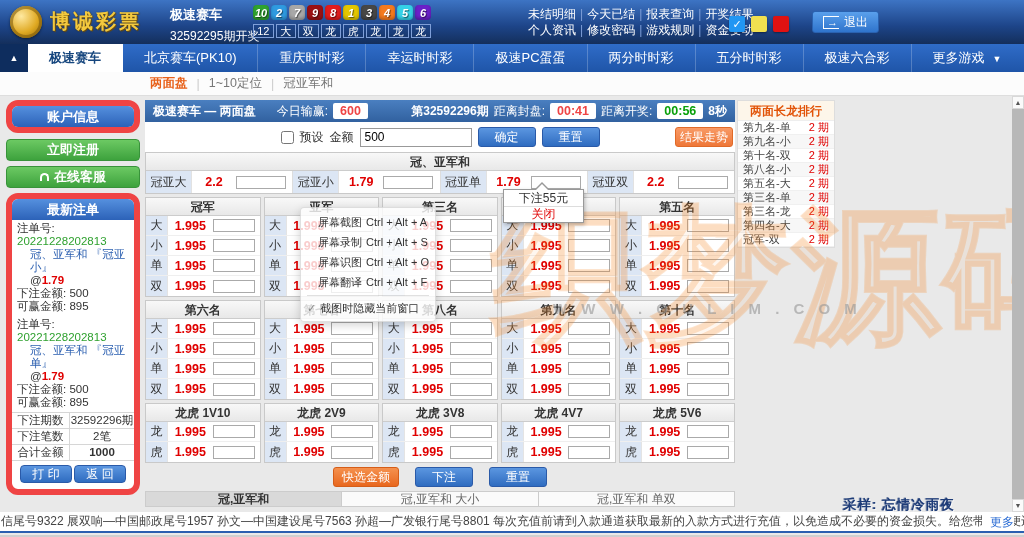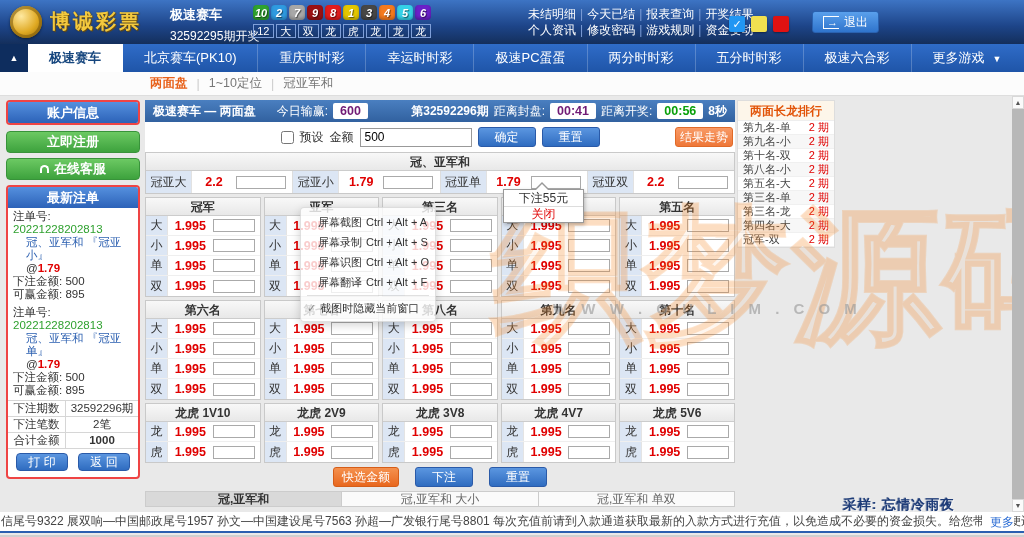--- a/index.html
+++ b/index.html
@@ -39,21 +39,21 @@
 
 .subnav{position:absolute;top:72px;left:0;width:1024px;height:24px;background:#fcfcfc;border-bottom:1px solid #dedede;display:flex;align-items:center;padding-left:150px;font-size:12.5px;color:#777;z-index:2;}
 .subnav .sep{margin:0 9px;color:#ccc;}
 .subnav .sn{cursor:pointer;}
 .subnav .sn.active{color:#e8611a;font-weight:bold;}
 
 .content-bg{position:absolute;top:96px;left:0;width:1024px;height:416px;background:#e9e9e9;}
 
 
 .side{position:absolute;left:6px;top:100px;width:134px;z-index:4;}
-.sbox{background:#fff;border:2px solid #ef4444;border-radius:4px;margin-bottom:6px;overflow:hidden;}
+.sbox{background:#fff;border:6px solid #ef4444;border-radius:12px;margin-bottom:6px;overflow:hidden;}
 .shead{height:21px;line-height:21px;text-align:center;color:#fff;font-weight:bold;font-size:13px;background:linear-gradient(#5590de,#2c62b8);}
 .acct-body{padding:6px 8px 8px;}
 .acct-row{line-height:16px;font-size:12px;color:#333;white-space:nowrap;}
 .acct-row .lbl{color:#555;margin-right:3px;}
 .bold{font-weight:bold;}
 .gbtn{height:22px;line-height:20px;text-align:center;border-radius:4px;background:linear-gradient(#6cc963,#3da23d);border:1px solid #38933a;color:#fff;font-size:13px;font-weight:bold;margin-bottom:5px;cursor:pointer;display:flex;align-items:center;justify-content:center;gap:5px;}
 .headset-icon{display:inline-block;width:9px;height:8px;border:2px solid #fff;border-bottom:none;border-radius:5px 5px 0 0;}
 .bet-entry{padding:2px 5px 3px;font-size:11.5px;line-height:13px;}
 .bet-entry .num{color:#2fa12f;}
 .bet-desc{color:#2b5fb0;padding-left:13px;}
@@ -65,21 +65,21 @@
 .sumrow .sv{flex:1;text-align:center;}
 .side-btns{display:flex;justify-content:space-between;padding:4px 8px 6px;}
 .bbtn{width:52px;height:18px;line-height:16px;text-align:center;background:linear-gradient(#5b96e0,#2f6cc0);border:1px solid #2a5aa8;border-radius:4px;color:#fff;font-size:12px;cursor:pointer;}
 
 
 .board{position:absolute;left:145px;top:100px;width:590px;z-index:4;}
 .bluebar{height:22px;background:linear-gradient(#4a7fc0,#31619f);display:flex;align-items:center;color:#fff;font-size:12px;padding:0 8px;gap:5px;}
 .bluebar .ttl{font-weight:bold;margin-right:16px;}
 .bluebar .right{margin-left:auto;display:flex;align-items:center;gap:5px;}
 .badge{background:#fff;border-radius:2px;padding:0 7px;height:16px;line-height:16px;font-weight:bold;font-size:12.5px;}
-.badge.redt{color:#701a75;}
+.badge.redt{color:#ef4444;}
 .badge.greent{color:#0aa00a;}
 .pbold{font-weight:bold;}
 .controls{height:30px;background:#fff;display:flex;align-items:center;justify-content:center;gap:6px;position:relative;}
 .controls input[type=checkbox]{width:13px;height:13px;cursor:pointer;}
 .amt-input{width:112px;height:19px;border:1px solid #999;padding:8px 4px;font-size:12px;}
 .cbtn{width:58px;height:20px;background:linear-gradient(#5b96e0,#2f6cc0);border:1px solid #2a5aa8;border-radius:3px;color:#fff;font-size:12px;cursor:pointer;}
 .trend-btn{position:absolute;right:2px;top:5px;width:58px;height:20px;background:linear-gradient(#f89a66,#ef7738);border:1px solid #e06a28;border-radius:3px;color:#fff;text-align:center;line-height:18px;font-size:12px;cursor:pointer;}
 .sumsec{background:#fff;border:1px solid #c9c9c9;}
 .sechd{height:18px;line-height:18px;text-align:center;font-weight:bold;background:linear-gradient(#f8f8f8,#e8e8e8);border-bottom:1px solid #ccc;font-size:12px;color:#333;}
 .sumrow4{display:flex;height:22px;}

